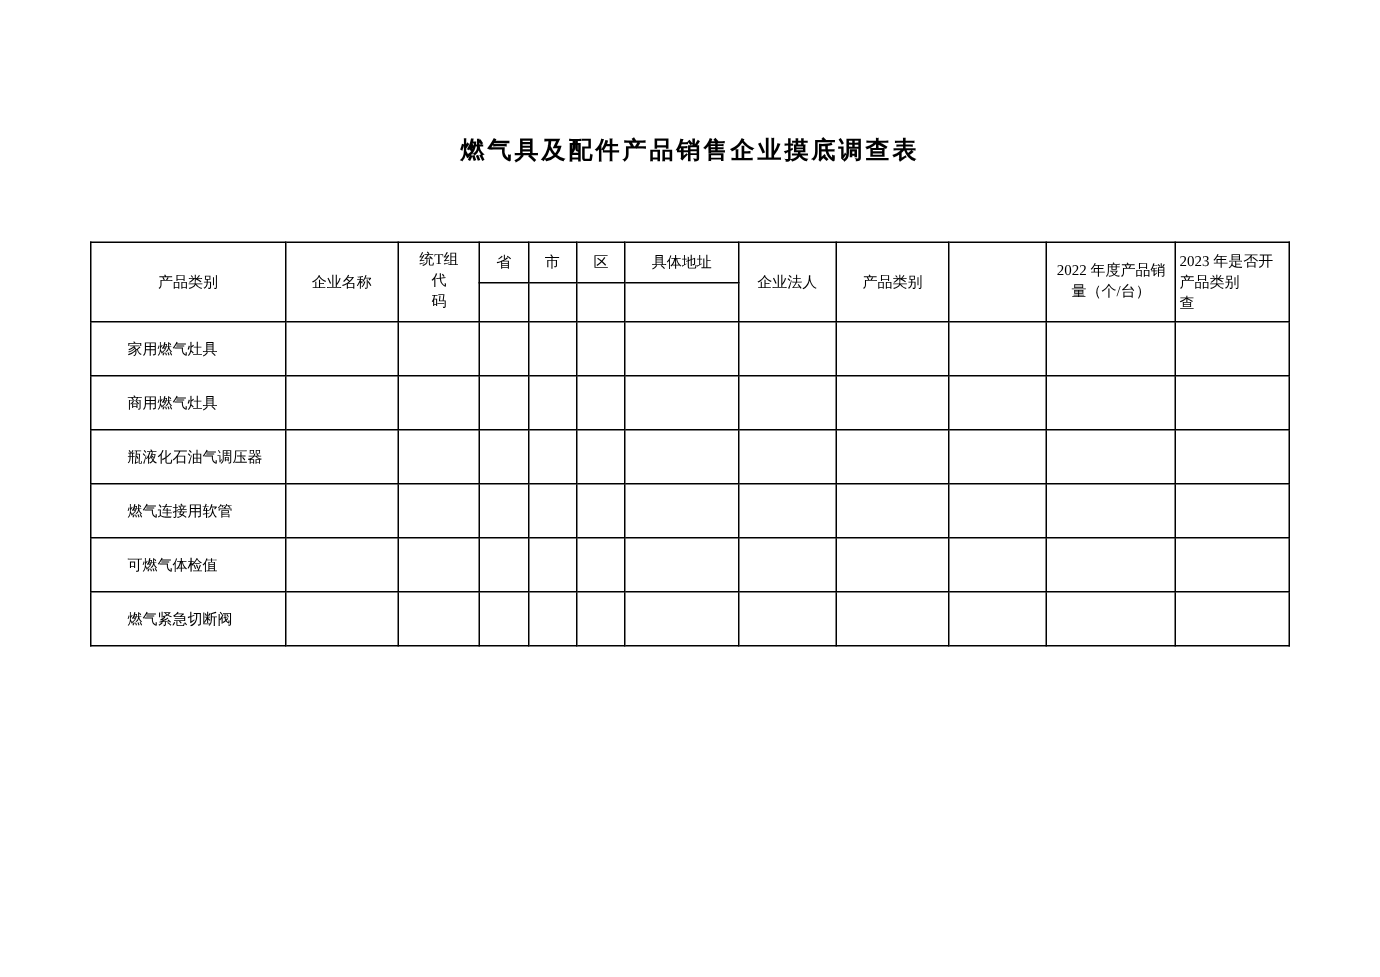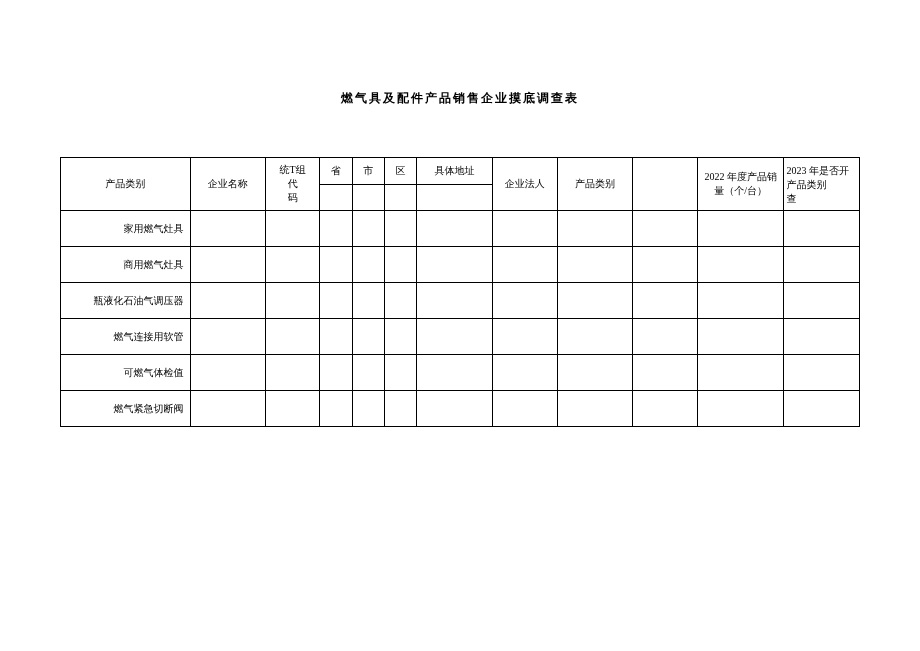--- a/index.html
+++ b/index.html
@@ -9,40 +9,40 @@
     }
     body {
       font-family: "SimSun", "宋体", serif;
       background: #ffffff;
       width: 920px;
       height: 651px;
       padding: 40px 60px;
     }
     .title {
       text-align: center;
-      font-size: 12px;
+      font-size: 16px;
       font-weight: bold;
       letter-spacing: 2px;
       margin-top: 50px;
       margin-bottom: 50px;
     }
     table {
       border-collapse: collapse;
       width: 100%;
       font-size: 10px;
     }
     th, td {
       border: 1px solid #000;
       padding: 4px 6px;
       text-align: center;
       vertical-align: middle;
     }
     .row-label {
-      text-align: right;
-      padding-left: 8px;
+      text-align: left;
+      padding-left: 24px;
       height: 36px;
     }
     .header-row th {
       height: 26px;
       font-weight: normal;
     }
     .col-category { width: 120px; }
     .col-name { width: 70px; }
     .col-code { width: 50px; margin-top: 29px; }
     .col-prov { width: 30px; }

